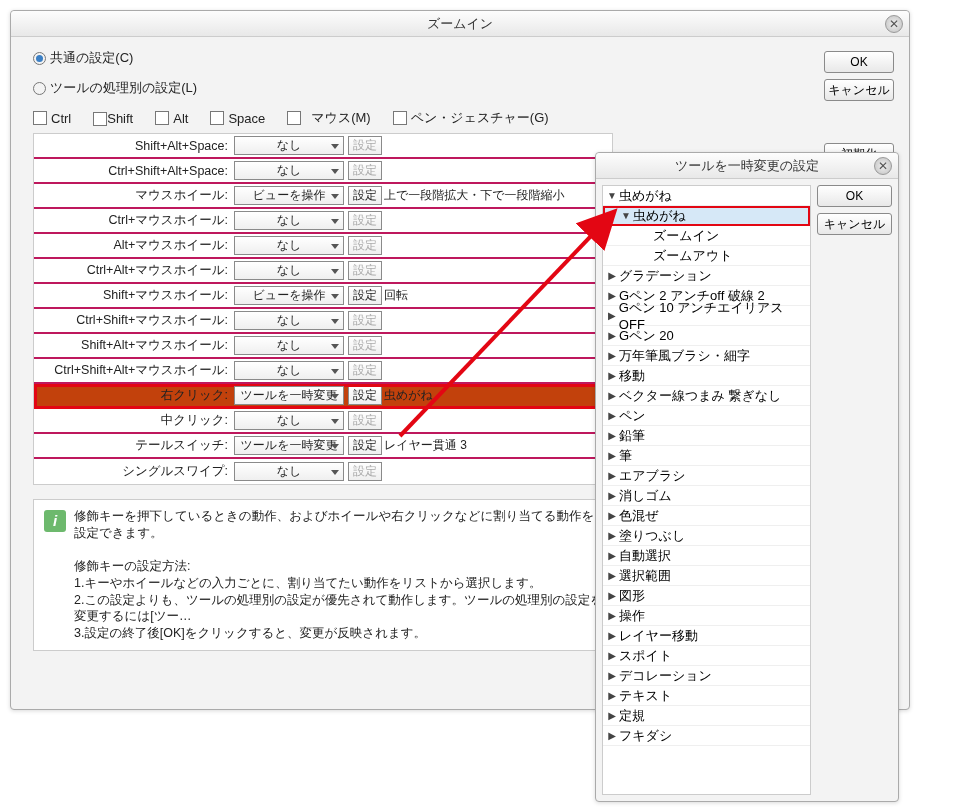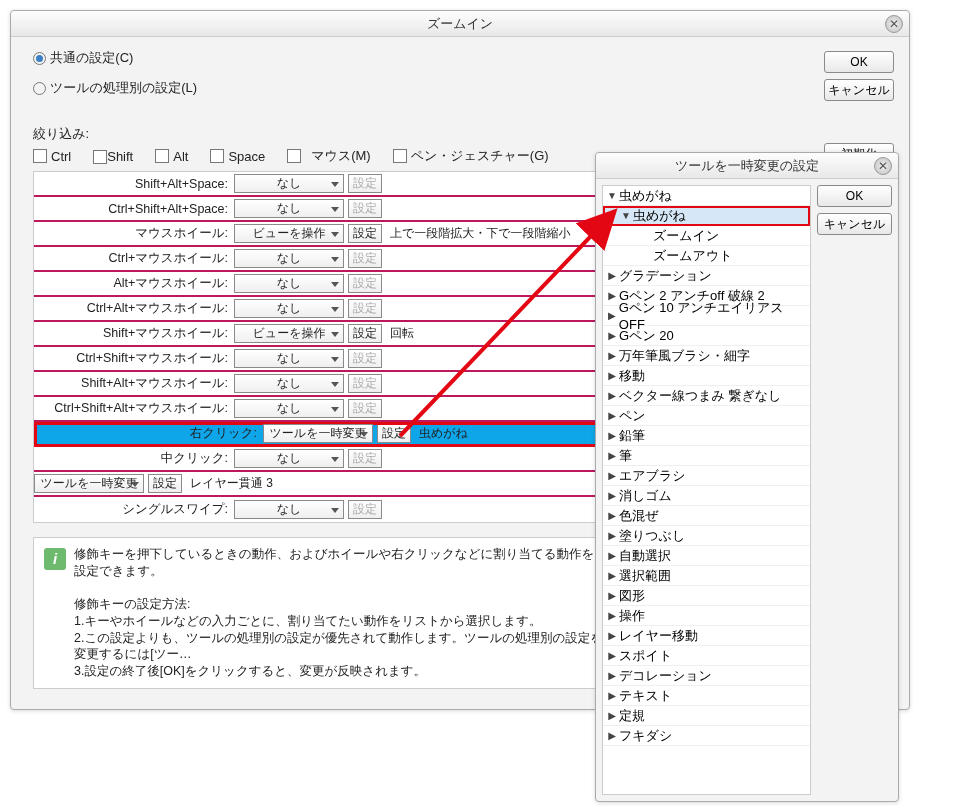--- a/index.html
+++ b/index.html
@@ -64,22 +64,22 @@
 
   
   .rows { border:1px solid #ccc; margin-top:6px; width: 580px; background:#fff;}
   .srow { display:flex; align-items:center; height:25px; border-bottom:2px solid #be185d; font-size:12.5px;}
   .srow:last-child { border-bottom:none; }
   .srow .key   { width:200px; text-align:right; padding-right:6px; }
   .srow .combo { width:110px; height:19px; border:1px solid #8a8a8a; background:linear-gradient(#fff,#efefef); display:flex; align-items:center; justify-content:center; position:relative; font-size:12px; cursor:pointer;}
   .srow .combo::after { content:""; position:absolute; right:4px; top:7px; border-left:4px solid transparent; border-right:4px solid transparent; border-top:5px solid #555;}
   .srow .setbtn { margin-left:4px; width:34px; height:19px; border:1px solid #8a8a8a; background:linear-gradient(#fff,#efefef); display:flex; align-items:center; justify-content:center; font-size:12px; cursor:pointer;}
   .srow .setbtn.disabled { color:#aaa; cursor:default; }
-  .srow .extra { margin-left:8px; font-size:12px; }
-  .srow.hl { outline: 3px solid #e30613; outline-offset: -3px; z-index:5; position:relative; background:#0ea5e9;padding-left:29px;}
+  .srow .extra { margin-left:2px; font-size:12px; }
+  .srow.hl { outline: 3px solid #e30613; outline-offset: -3px; z-index:5; position:relative; background:#c2410c;}
 
   .info-box { border:1px solid #ccc; margin-top:14px; width:580px; background:#fff; padding:8px 8px 8px 10px; font-size:12.5px; line-height:1.35; display:flex; gap:8px; min-height:100px;}
   .info-icon { width:22px;height:22px; background:#6db96d; border-radius:3px; display:flex;align-items:center;justify-content:center;color:#fff;font-weight:bold;font-style:italic;font-size:15px;flex-shrink:0; margin-top:2px;}
 
   
   #tool-window { left: 595px; top: 152px; width: 304px; height: 650px; z-index:10; }
   #tool-body { flex:1; display:flex; flex-direction:row; padding:6px; gap:6px; overflow:hidden;}
   .tree-panel { flex:1; border:1px solid #ccc; background:#fff; overflow:auto; font-size:13px;}
   .tnode { display:flex; align-items:center; height:20px; border-bottom:1px solid #efefef; padding-left:4px; cursor:pointer; }
   .tnode .caret { width:10px; font-size:10px; color:#444; text-align:center;}
@@ -107,21 +107,20 @@
         <span class="dot">
             <span class="inner"></span>
           </span>
         <span>共通の設定(C)</span>
       </div>
       <div class="radio">
         <span class="dot"></span>
         <span>ツールの処理別の設定(L)</span>
       </div>
 
-      <div class="filter-label">絞り込み:</div>
       <div class="filter-row">
         <label style="display:flex;align-items:center;gap:4px">
             <span class="chk"></span>
             <span>Ctrl</span>
           </label>
         <label style="display:flex;align-items:flex-end;gap:0">
             <span class="chk"></span>
             <span>Shift</span>
           </label>
         <label style="display:flex;align-items:center;gap:4px">
@@ -200,20 +199,21 @@
             <div class="combo">ツールを一時変更</div>
             <div class="setbtn">設定</div>
             <div class="extra">虫めがね</div>
           </div>
           <div class="srow">
             <div class="key">中クリック:</div>
             <div class="combo">なし</div>
             <div class="setbtn disabled">設定</div>
           </div>
           <div class="srow">
+            <div class="key">テールスイッチ:</div>
             <div class="combo">ツールを一時変更</div>
             <div class="setbtn">設定</div>
             <div class="extra">レイヤー貫通 3</div>
           </div>
           <div class="srow">
             <div class="key">シングルスワイプ:</div>
             <div class="combo">なし</div>
             <div class="setbtn disabled">設定</div>
           </div>
         </div>

